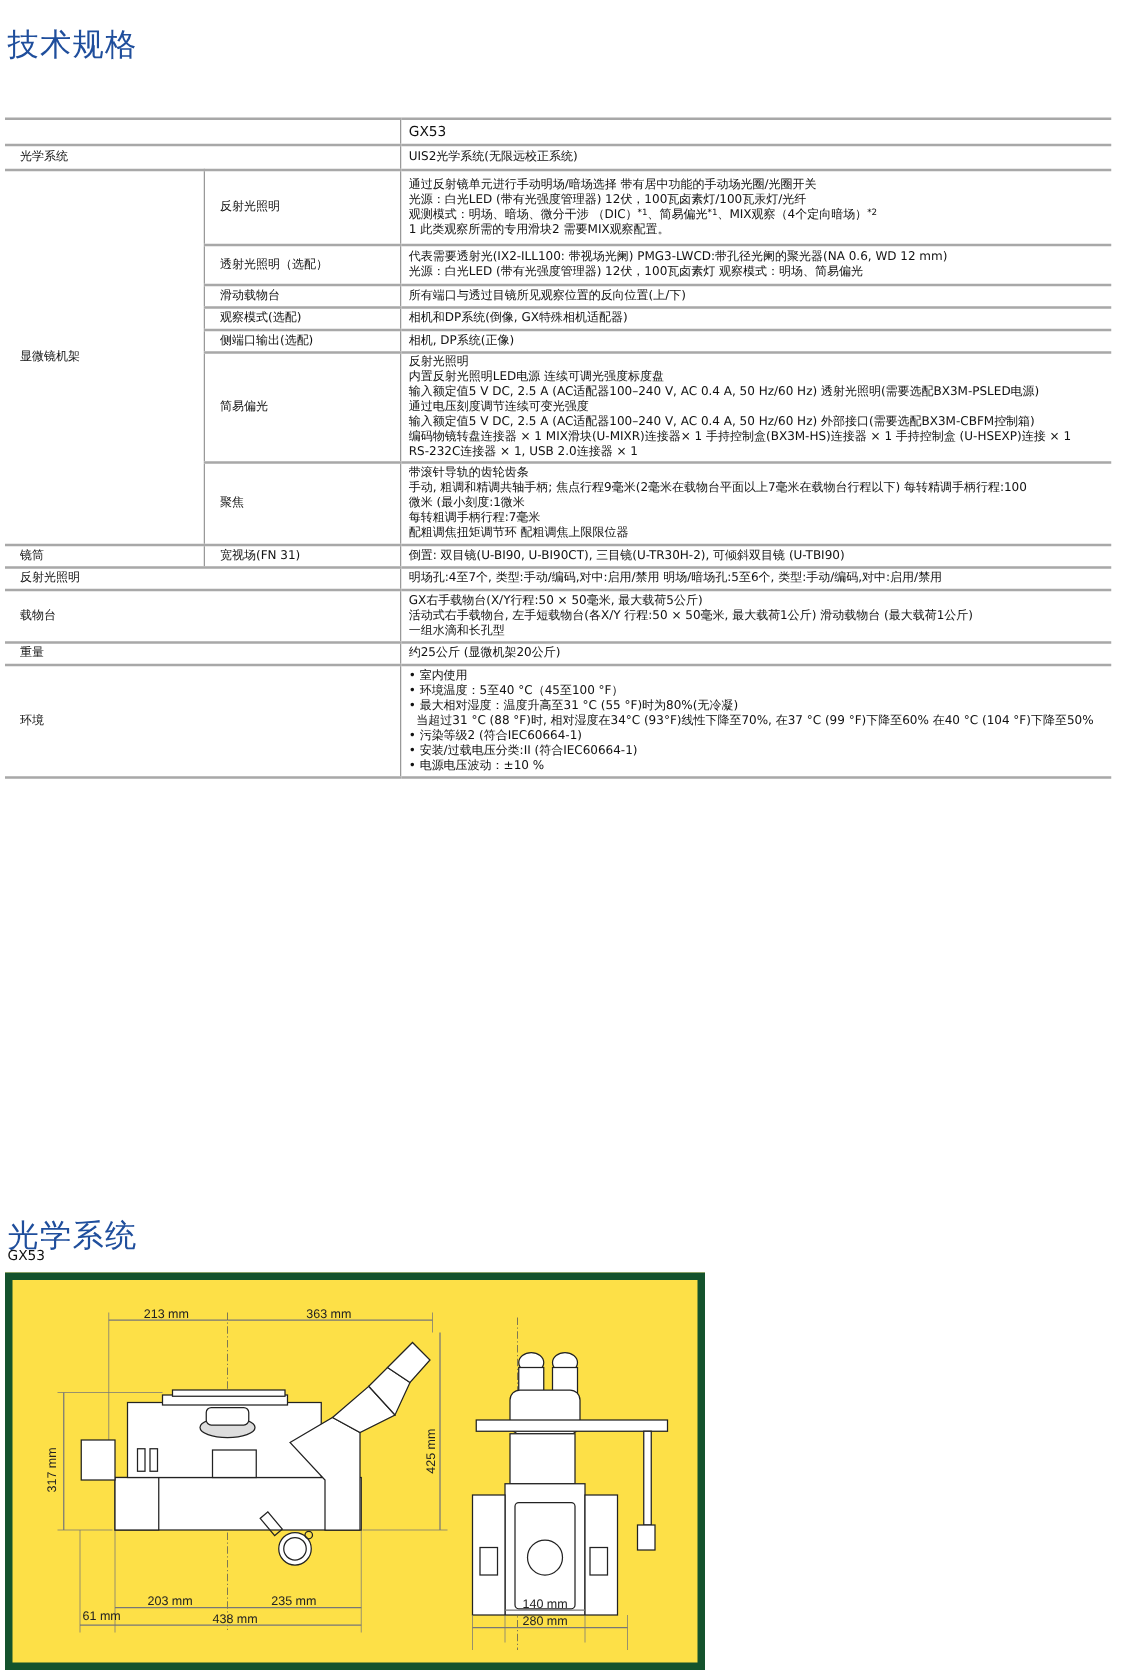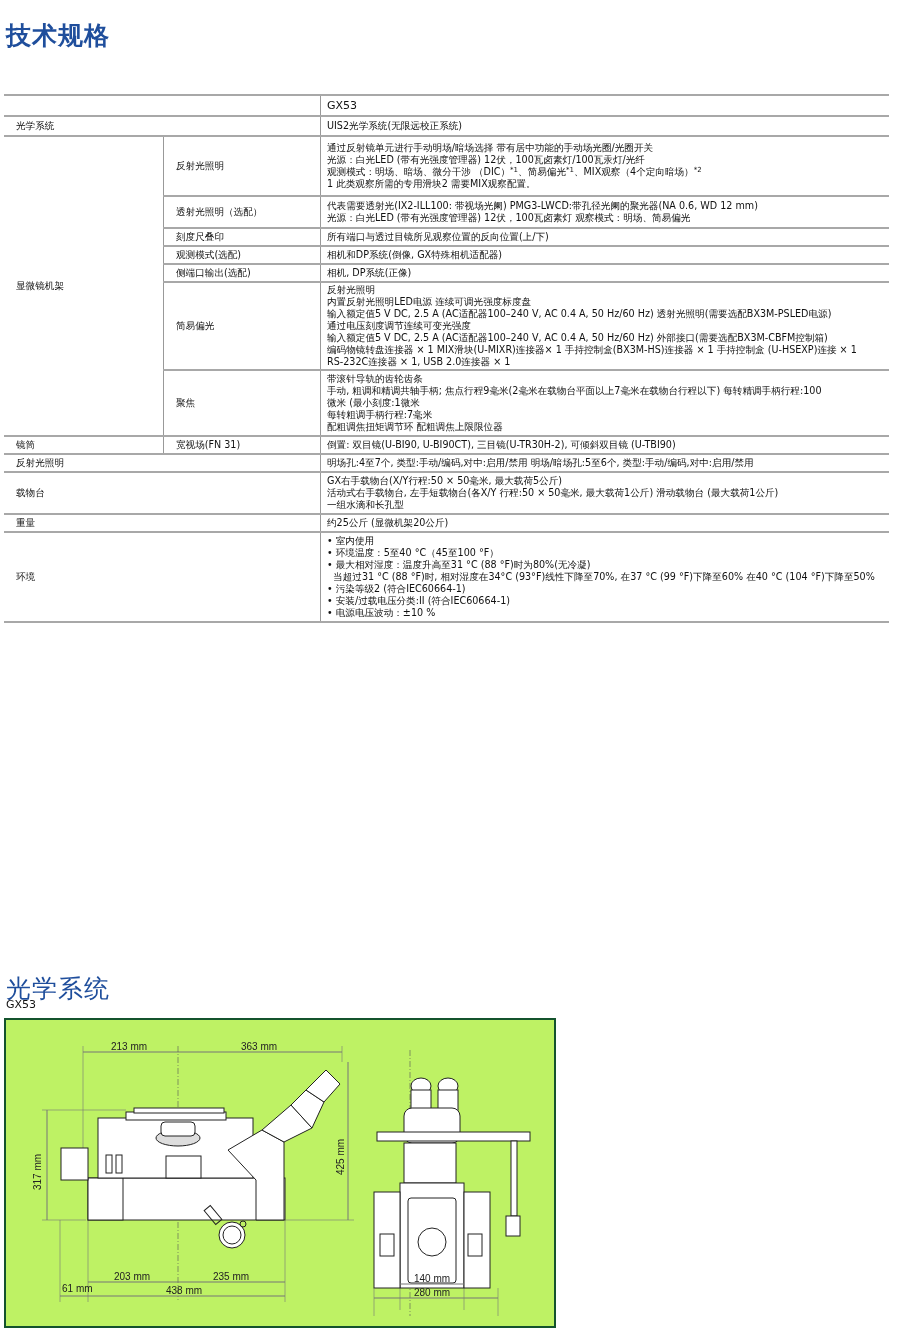--- a/index.html
+++ b/index.html
@@ -5,21 +5,21 @@
   html, body { margin: 0; padding: 0; background: #ffffff; }
   body {
     width: 900px; height: 1344px; position: relative; overflow: hidden;
     font-family: "DejaVu Sans", "Liberation Sans", sans-serif;
     color: #111;
   }
   .section-title {
     position: absolute; left: 6px;
     font-size: 25px; color: #1f4e9c; font-weight: normal; letter-spacing: 1px;
   }
-  #spec-title { top: 2px; font-weight: bold; }
+  #spec-title { top: 2px; }
   #dim-title { top: 955px; }
 
   table.spec {
     position: absolute; left: 4px; top: 94px; width: 885px;
     border-collapse: collapse; font-size: 9.6px; line-height: 12px;
   }
   table.spec td {
     border-top: 2px solid #a8a8a8; border-bottom: 2px solid #a8a8a8;
     padding: 1px 8px; vertical-align: middle;
   }
@@ -27,21 +27,21 @@
   table.spec td.c2 { width: 136px; border-left: 1px solid #999; padding-left: 12px; }
   table.spec td.c3 { border-left: 1px solid #999; padding-left: 6px; }
   table.spec tr.head td { height: 17px; font-size: 11px; }
   table.spec tr.head td.c3 { font-size: 11px; }
   .line { display: block; white-space: nowrap; }
   sup { font-size: 7px; vertical-align: top; line-height: 8px; }
 
   #dim-model { position: absolute; left: 6px; top: 998px; font-size: 11px; }
   #dim-box {
     position: absolute; left: 4px; top: 1018px; width: 548px; height: 306px;
-    border: 2px solid #14532d; background: #bef264;
+    border: 6px solid #14532d; background: #fde047;
   }
   #dim-box svg { position: absolute; left: 0; top: 0; }
   .dim-label { font-family: "Liberation Sans", sans-serif; font-size: 10px; fill: #222; }
 </style>
 </head>
 <body>
 
 <h1 id="spec-title" class="section-title">技术规格</h1>
 
 <table class="spec">
@@ -65,25 +65,25 @@
     </td>
   </tr>
   <tr>
     <td class="c2" style="height:28px">透射光照明（选配）</td>
     <td class="c3">
       <span class="line">代表需要透射光(IX2-ILL100: 带视场光阑) PMG3-LWCD:带孔径光阑的聚光器(NA 0.6, WD 12 mm)</span>
       <span class="line">光源：白光LED (带有光强度管理器) 12伏，100瓦卤素灯  观察模式：明场、简易偏光</span>
     </td>
   </tr>
   <tr>
-    <td class="c2" style="height:14px">刻度尺叠印</td>
+    <td class="c2" style="height:14px">滑动载物台</td>
     <td class="c3">所有端口与透过目镜所见观察位置的反向位置(上/下)</td>
   </tr>
   <tr>
-    <td class="c2" style="height:14px">观测模式(选配)</td>
+    <td class="c2" style="height:14px">观察模式(选配)</td>
     <td class="c3">相机和DP系统(倒像, GX特殊相机适配器)</td>
   </tr>
   <tr>
     <td class="c2" style="height:14px">侧端口输出(选配)</td>
     <td class="c3">相机, DP系统(正像)</td>
   </tr>
   <tr>
     <td class="c2" style="height:84px">简易偏光</td>
     <td class="c3">
       <span class="line">反射光照明</span>
@@ -124,21 +124,21 @@
   </tr>
   <tr>
     <td class="c1" colspan="2" style="height:14px">重量</td>
     <td class="c3">约25公斤 (显微机架20公斤)</td>
   </tr>
   <tr>
     <td class="c1" colspan="2" style="height:86px">环境</td>
     <td class="c3">
       <span class="line">• 室内使用</span>
       <span class="line">• 环境温度：5至40 °C（45至100 °F）</span>
-      <span class="line">• 最大相对湿度：温度升高至31 °C (88 °F)时为80%(无冷凝)</span>
+      <span class="line">• 最大相对湿度：温度升高至31 °C (55 °F)时为80%(无冷凝)</span>
       <span class="line" style="white-space:pre">  当超过31 °C (88 °F)时, 相对湿度在34°C (93°F)线性下降至70%, 在37 °C (99 °F)下降至60% 在40 °C (104 °F)下降至50%</span>
       <span class="line">• 污染等级2 (符合IEC60664-1)</span>
       <span class="line">• 安装/过载电压分类:II (符合IEC60664-1)</span>
       <span class="line">• 电源电压波动：±10 %</span>
     </td>
   </tr>
 </tbody>
   </table>
 
 <h1 id="dim-title" class="section-title">光学系统</h1>

